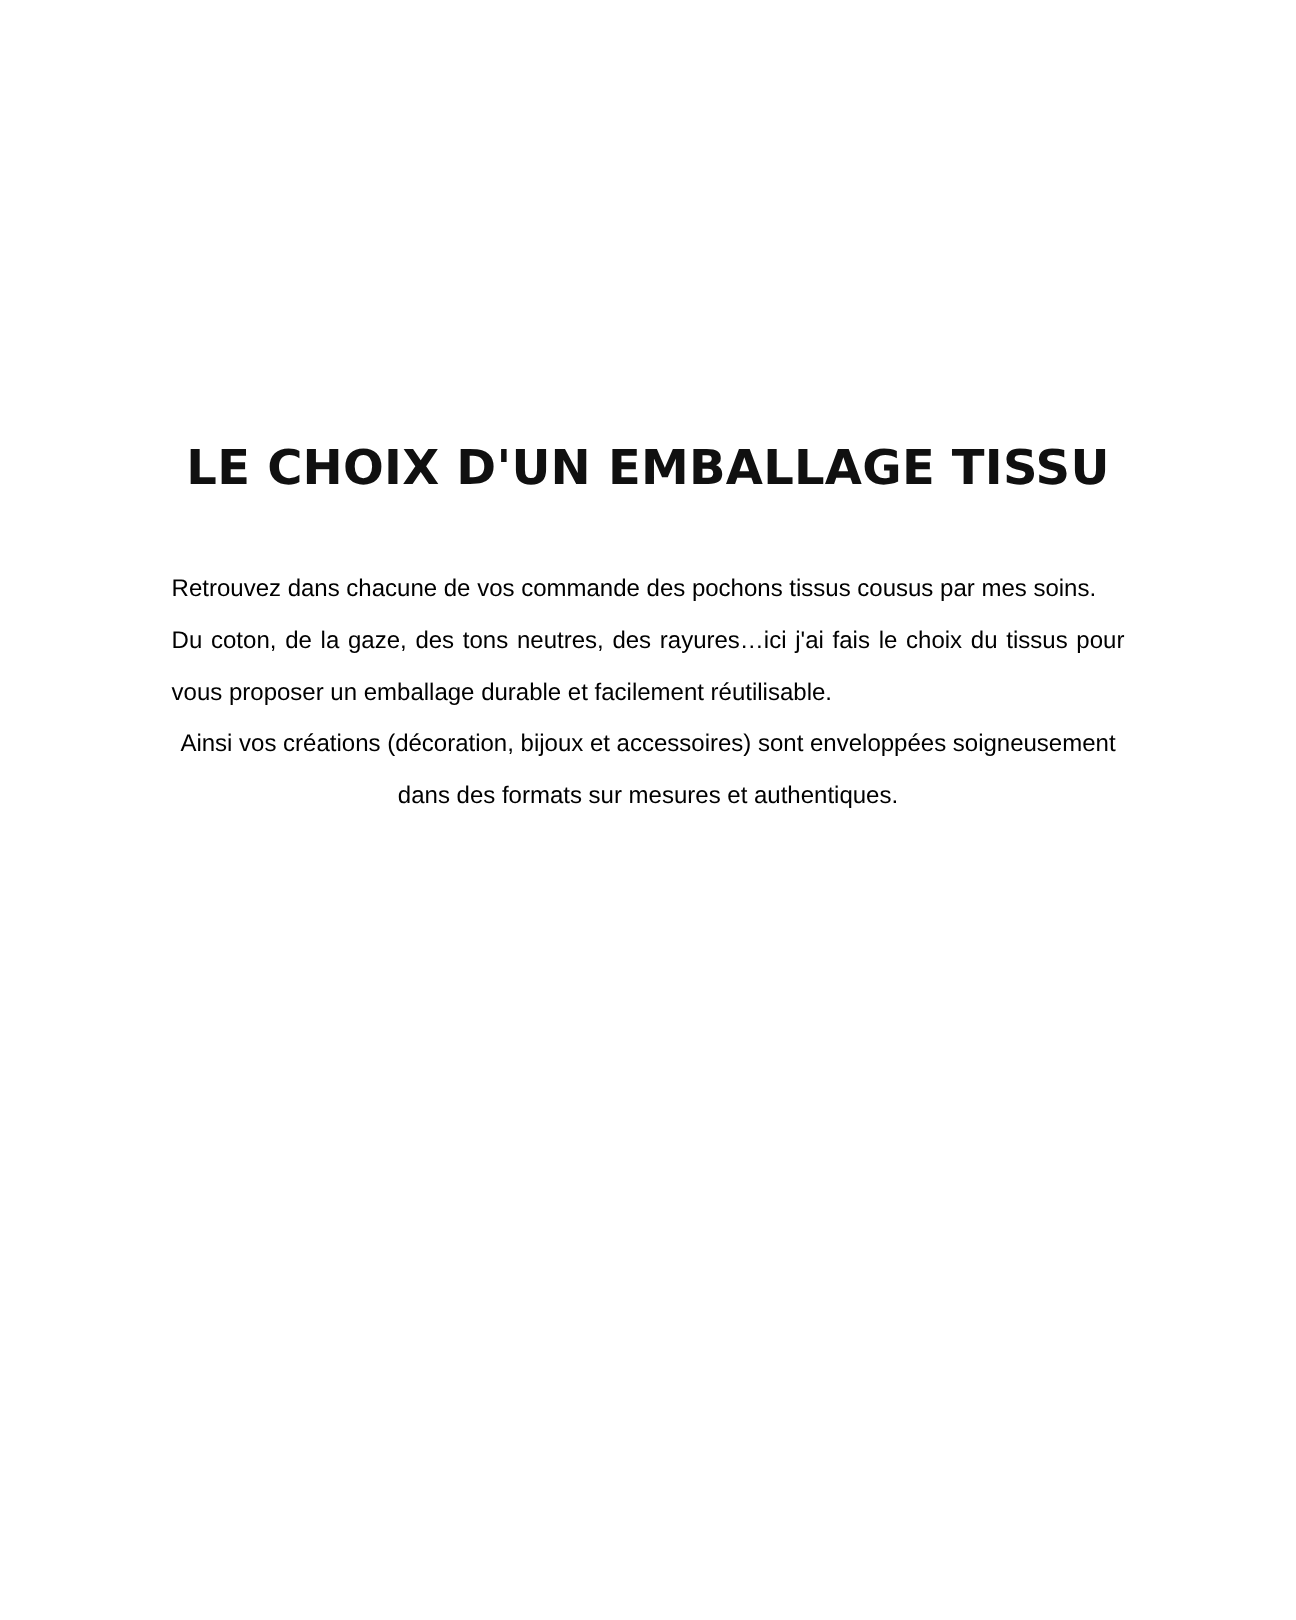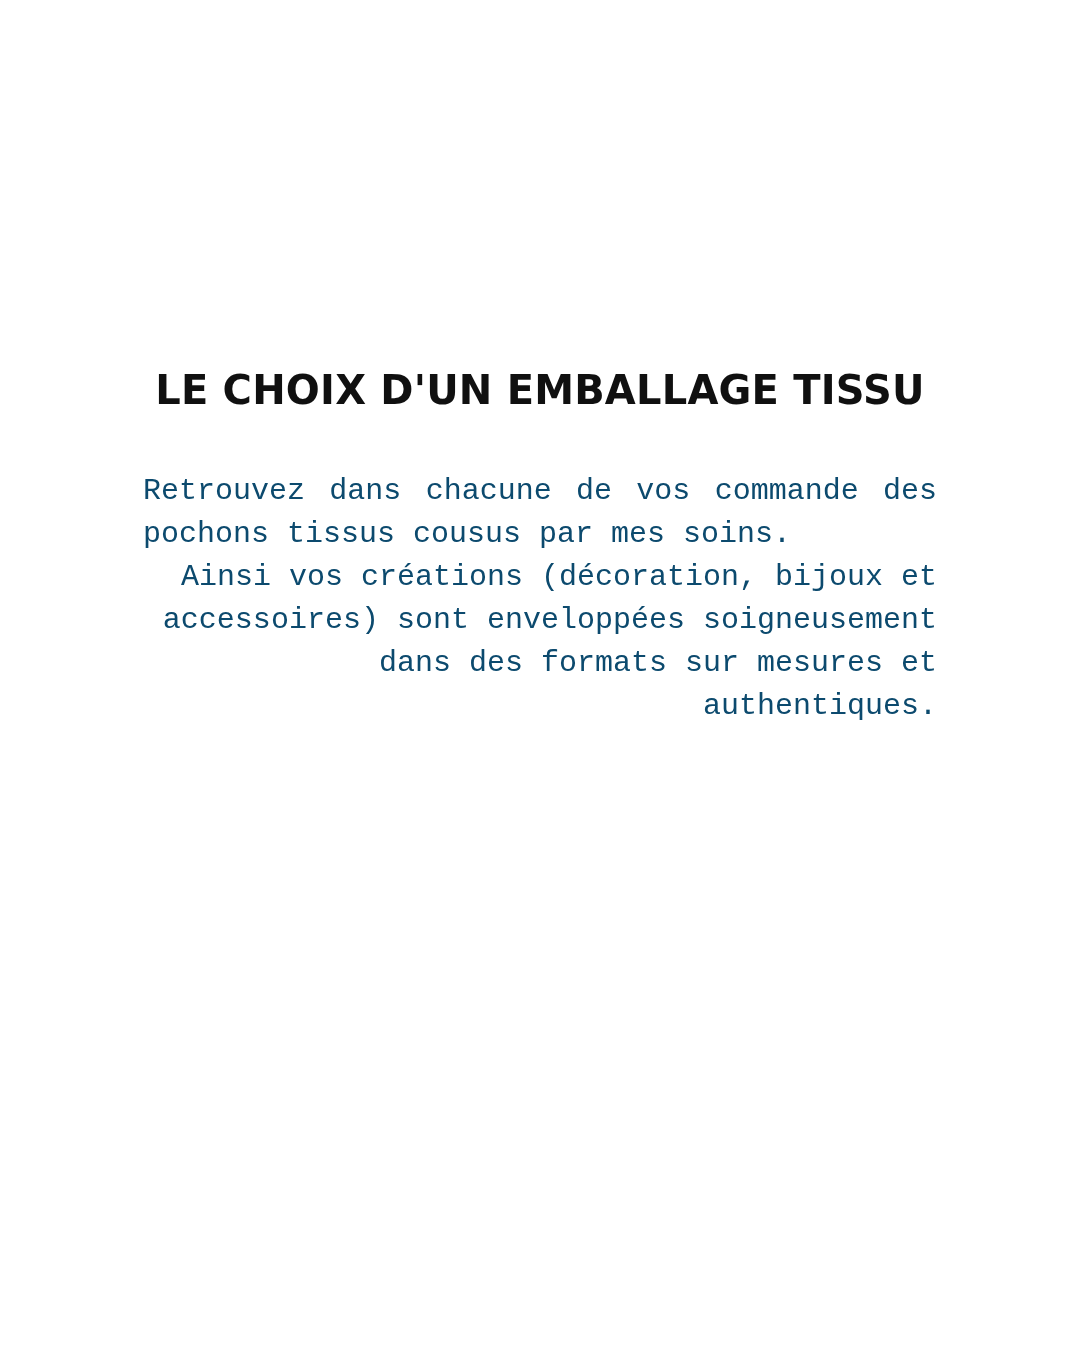--- a/index.html
+++ b/index.html
@@ -30,39 +30,40 @@
     font-family: "DejaVu Sans", sans-serif;
     font-weight: bold;
     font-size: 40px;
     line-height: 1.2;
     letter-spacing: 0.2px;
     text-align: center;
     margin: 0 0 56px 0;
     color: #101010;
   }
   .body-text {
-    font-family: Liberation Mono, monospace;
+    font-family: Liberation Sans, sans-serif;
     font-weight: 400;
-    font-size: 30px;
+    font-size: 20px;
     line-height: 43px;
-    color: #0c4a6e;
+    color: #000000;
     text-align: justify;
     text-justify: inter-word;
   }
   .body-text p {
     margin: 0;
   }
   .body-text p:last-child {
-    text-align: right;
+    text-align: center;
   }
 </style>
 </head>
 <body>
 
 <div class="page">
   <div class="content">
     <h1 class="title">LE CHOIX D'UN EMBALLAGE TISSU</h1>
     <div class="body-text">
       <p>Retrouvez dans chacune de vos commande des pochons tissus cousus par mes soins.</p>
+      <p>Du coton, de la gaze, des tons neutres, des rayures…ici j'ai fais le choix du tissus pour vous proposer un emballage durable et facilement réutilisable.</p>
       <p>Ainsi vos créations (décoration, bijoux et accessoires) sont enveloppées soigneusement dans des formats sur mesures et authentiques.</p>
     </div>
   </div>
 </div>
 
 </body></html>

